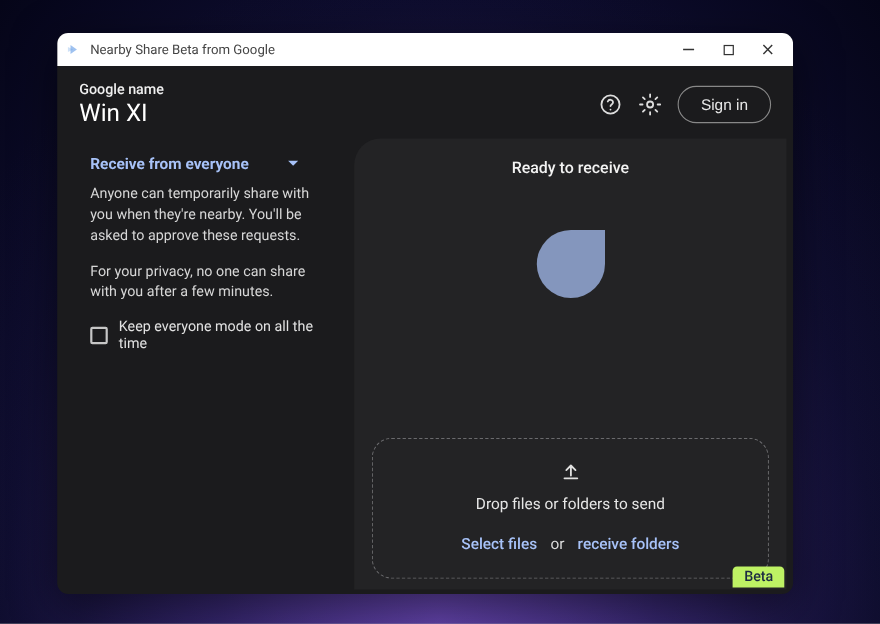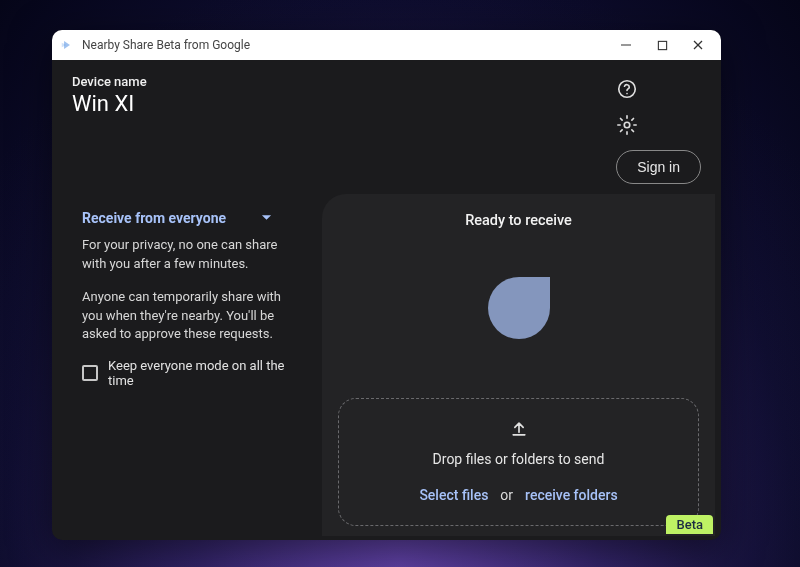--- a/index.html
+++ b/index.html
@@ -57,21 +57,21 @@
     }
     .header {
       display: flex;
       align-items: flex-start;
       justify-content: space-between;
       padding: 14px 20px 10px 20px;
     }
     .device-block { display:flex; flex-direction:column; gap:2px; }
     .device-label { font-size: 13px; font-weight: 500; color: #f0f0f0; }
     .device-name { font-size: 22px; font-weight: 400; color: #fff; }
-    .header-actions { display:flex; gap:14px; margin-top:4px;flex-direction:column; }
+    .header-actions { display:flex; align-items:center; gap:14px; margin-top:4px; }
     .hdr-icon { width:22px; height:22px; display:flex; align-items:center; justify-content:center; color:#ddd; cursor:pointer; }
     .signin-btn {
       border: 1px solid #888;
       border-radius: 20px;
       padding: 8px 20px;
       font-size: 14px;
       color: #e8e8e8;
       background: transparent;
       cursor: pointer;
     }
@@ -178,21 +178,21 @@
             <line x1="2" y1="2" x2="10" y2="10" stroke="#333" stroke-width="1.3"></line>
             <line x1="10" y1="2" x2="2" y2="10" stroke="#333" stroke-width="1.3"></line>
           </svg>
       </span>
     </div>
   </div>
 
   <div class="app-body">
     <div class="header">
       <div class="device-block">
-        <span class="device-label">Device name</span>
+        <span class="device-label">Google name</span>
         <span class="device-name">Win XI</span>
       </div>
       <div class="header-actions">
         <span class="hdr-icon">
           <svg width="22" height="22" viewBox="0 0 24 24" fill="none" stroke="currentColor" stroke-width="1.8">
               <circle cx="12" cy="12" r="9"></circle>
               <path d="M9.3 9a2.7 2.7 0 015.2 1c0 1.8-2.5 2-2.5 3.5" stroke-linecap="round"></path>
               <circle cx="12" cy="17" r="0.9" fill="currentColor" stroke="none"></circle>
             </svg>
         </span>
@@ -209,22 +209,22 @@
     <div class="content">
       <div class="left-panel">
         <div class="receive-dropdown">
           <span>Receive from everyone</span>
           <span class="chev">
             <svg width="11" height="11" viewBox="0 0 12 12">
                 <path d="M1 3.5l5 5 5-5" fill="currentColor"></path>
               </svg>
           </span>
         </div>
+        <p class="panel-text">Anyone can temporarily share with you when they're nearby. You'll be asked to approve these requests.</p>
         <p class="panel-text">For your privacy, no one can share with you after a few minutes.</p>
-        <p class="panel-text">Anyone can temporarily share with you when they're nearby. You'll be asked to approve these requests.</p>
         <div class="checkbox-row">
           <span class="checkbox-box"></span>
           <span class="checkbox-label">Keep everyone mode on all the time</span>
         </div>
       </div>
 
       <div class="right-panel">
         <div class="ready-text">Ready to receive</div>
         <div class="avatar-drop"></div>
 

